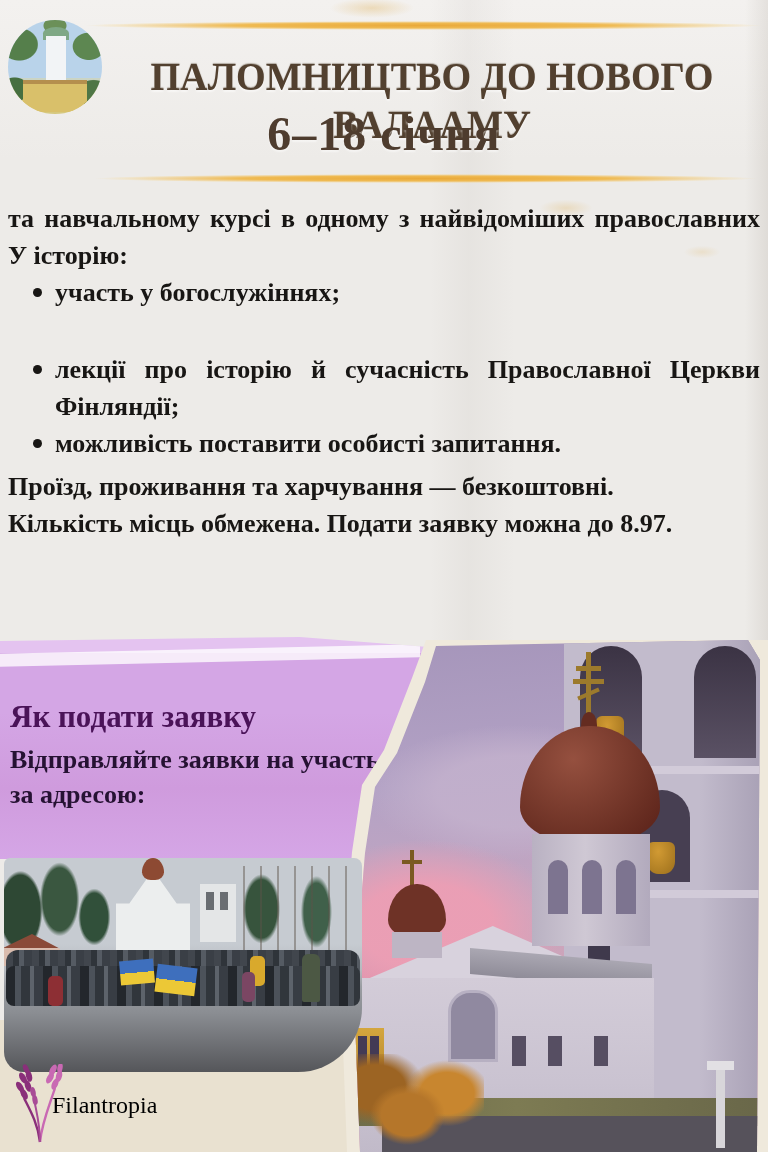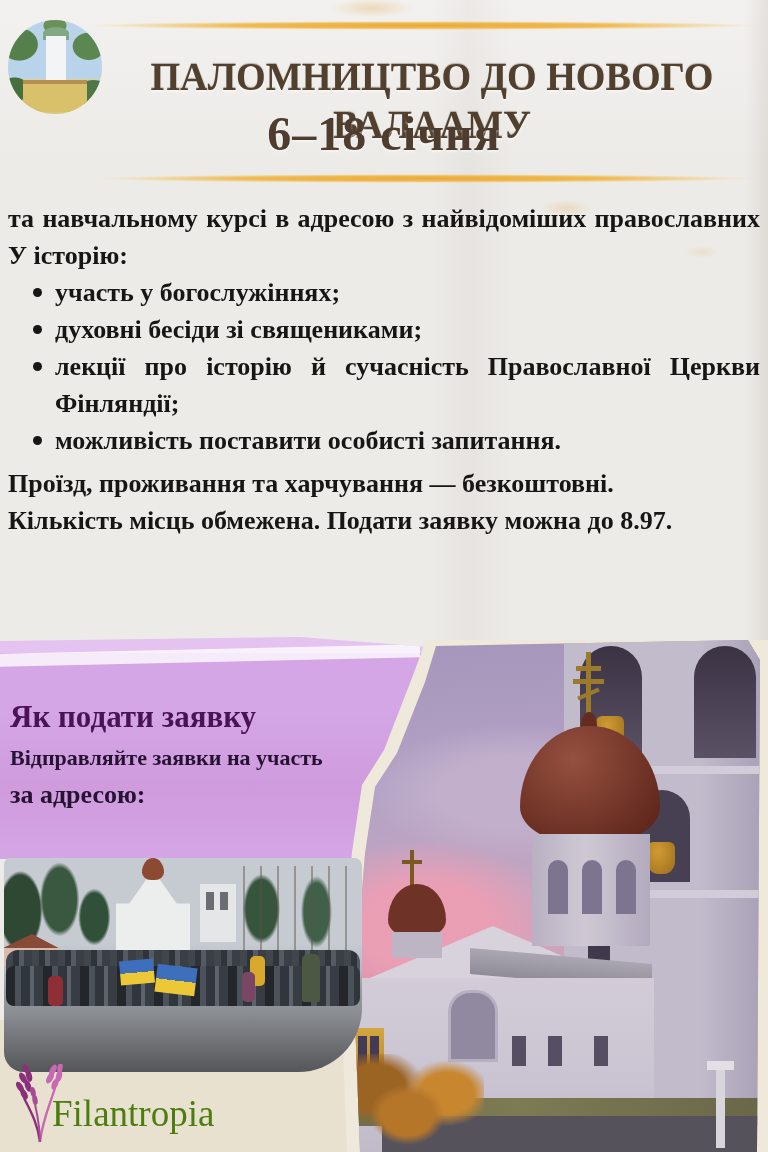--- a/index.html
+++ b/index.html
@@ -45,31 +45,31 @@
     text-shadow:0 2px 2px rgba(255,255,255,.5);}
 
   
   .content{position:absolute;left:8px;top:200px;width:752px;color:#181614;
     font-weight:bold;font-size:26px;line-height:37px;}
   .content p{margin:0;}
   .jline{text-align:justify;text-align-last:justify;}
   .program-list{list-style:none;margin:0;padding:0;}
   .program-list li{position:relative;padding-left:47px;line-height:37px;}
   .dot{position:absolute;left:25px;top:14px;width:9px;height:9px;border-radius:50%;background:#181614;}
-  .jfull{display:block;text-align:justify;text-align-last:justify;}
+  .jfull{display:block;text-align:justify;text-align-last:justify;margin-top:40px;}
   .note-first{margin-top:6px !important;}
 
   
   .purple-panel{position:absolute;left:0;top:637px;width:430px;height:222px;
     background:linear-gradient(180deg,#e4c3f0 0 16px,#d4a6e5 16px 34%,#cf9bdd 68%,#d5a6e6);
     clip-path:polygon(0 4px,300px 0,428px 10px,404px 116px,372px 150px,363px 216px,358px 222px,0 222px);}
   .panel-streak{position:absolute;left:0;top:12px;width:420px;height:13px;
     background:rgba(255,255,255,.78);transform:skewY(-1.3deg);}
   .apply-heading{position:absolute;left:10px;top:62px;margin:0;font-size:31px;font-weight:bold;color:#4a1358;}
-  .apply-line1{position:absolute;left:10px;top:108px;margin:0;font-size:22px;font-weight:bold;color:#261233;}
+  .apply-line1{position:absolute;left:10px;top:108px;margin:0;font-size:26px;font-weight:bold;color:#261233;}
   .apply-line2{position:absolute;left:10px;top:143px;margin:0;font-size:26px;font-weight:bold;color:#261233;}
   .apply-email{position:absolute;left:10px;top:172px;margin:0;font-size:28px;font-weight:bold;color:#241430;letter-spacing:.4px;}
 
   .cream-footer{position:absolute;left:0;top:1020px;width:768px;height:132px;background:#e9e1d0;}
 
   
   .photo-backing{position:absolute;left:340px;top:632px;width:428px;height:520px;background:#efe9dc;
     clip-path:polygon(86px 8px,72px 46px,44px 118px,22px 153px,12px 220px,5px 308px,2px 388px,7px 520px,428px 520px,428px 8px);}
 
   
@@ -150,21 +150,21 @@
   .gp-red{left:44px;top:118px;width:15px;height:30px;background:#8d2f34;border-radius:5px;}
   .gp-purple{left:238px;top:114px;width:13px;height:30px;background:#7b4663;border-radius:5px;}
   .gp-green{left:298px;top:96px;width:18px;height:48px;background:#4c5844;border-radius:6px 6px 2px 2px;}
   .gp-flag1{left:116px;top:102px;width:34px;height:24px;transform:rotate(-5deg);
     background:linear-gradient(180deg,#3e6fbd 0 52%,#ecc836 52%);}
   .gp-flag2{left:152px;top:108px;width:40px;height:28px;transform:rotate(7deg);
     background:linear-gradient(180deg,#3e6fbd 0 52%,#ecc836 52%);}
 
   
   .logo{position:absolute;left:14px;top:1064px;width:320px;height:80px;}
-  .logo-text{position:absolute;left:38px;top:28px;font-size:37px;color:#4d7c0f;font-style:normal;}
+  .logo-text{position:absolute;left:38px;top:28px;font-size:24px;color:#000000;font-style:normal;}
   .wheat{position:absolute;left:0;top:0;}
 </style>
 </head>
 <body>
 
 <div class="poster">
   <div class="bg-stains"></div>
 
   <div class="gold-line gold-top"></div>
 
@@ -173,30 +173,26 @@
     <div class="av-tower"></div>
     <div class="av-building"></div>
   </div>
 
   <h1 class="title">ПАЛОМНИЦТВО ДО НОВОГО ВАЛААМУ</h1>
   <div class="dates">6–18 січня</div>
 
   <div class="gold-line gold-bottom"></div>
 
   <div class="content">
-    <p class="jline">та навчальному курсі в адресою з найвідоміших православних</p>
+    <p class="jline">та навчальному курсі в одному з найвідоміших православних</p>
     <p>У історію:</p>
     <ul class="program-list">
       <li>
         <span class="dot"></span>
         <span>участь у богослужіннях;</span>
-      </li>
-      <li>
-        <span class="dot"></span>
-        <span>духовні бесіди зі священиками;</span>
       </li>
       <li>
         <span class="dot"></span>
         <span class="jfull">лекції про історію й сучасність Православної Церкви</span>
         <span>Фінляндії;</span>
       </li>
       <li>
         <span class="dot"></span>
         <span>можливість поставити особисті запитання.</span>
       </li>

